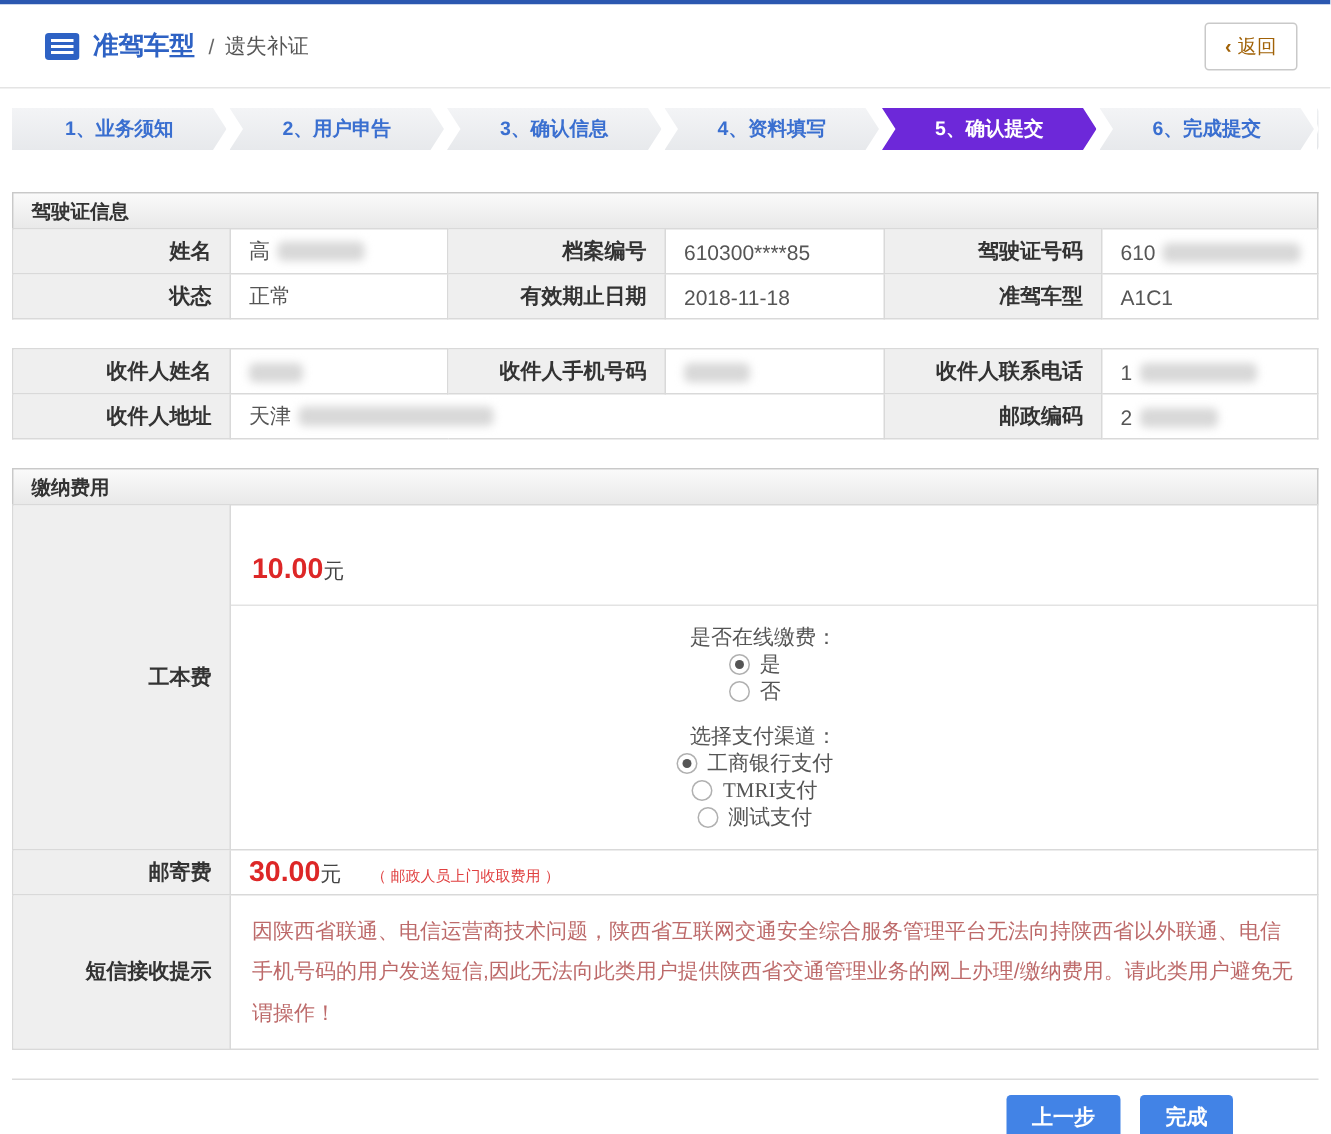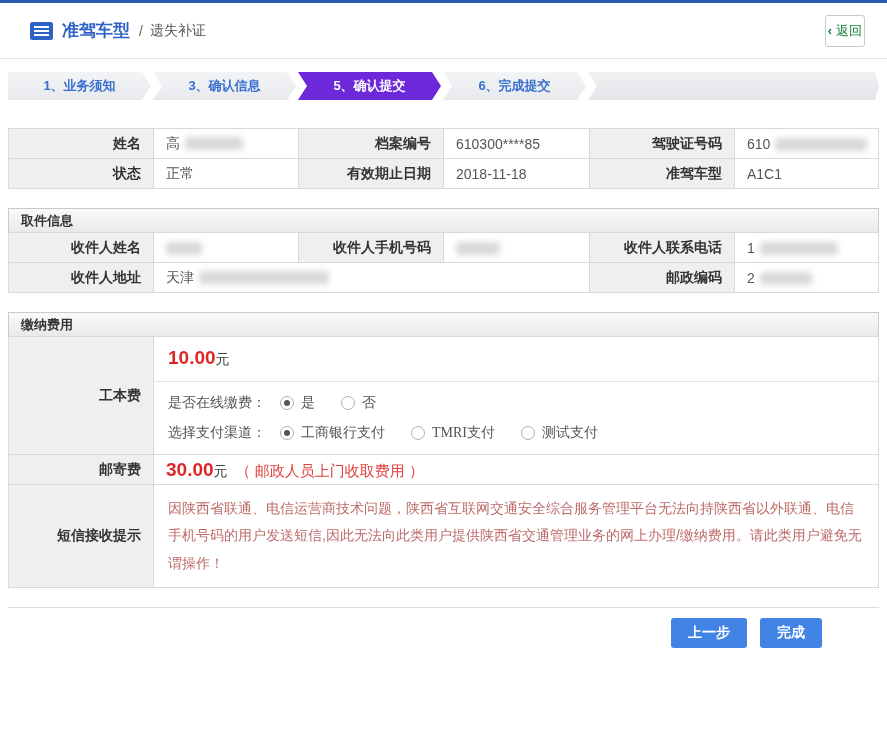--- a/index.html
+++ b/index.html
@@ -6,21 +6,21 @@
   html, body { width: 887px; height: 756px; overflow: hidden; }
   body { font-family: "Liberation Sans", "DejaVu Sans", sans-serif; background: #fff; color: #333; }
 
   .topbar { height: 3px; background: #2b58b0; }
 
   .header { height: 56px; display: flex; align-items: center; padding: 0 22px 0 30px; border-bottom: 1px solid #e4e4e4; background: #fff; }
   .hicon { width: 23px; height: 18px; flex: 0 0 auto; }
   .title { color: #2e62c4; font-size: 17px; font-weight: bold; margin-left: 9px; }
   .bc-sep { color: #666; font-size: 14px; margin: 0 7px 0 9px; }
   .subtitle { color: #555; font-size: 14px; }
-  .back-btn { margin-left: auto; background: #fff; border: 1px solid #c9c9c9; border-radius: 3px; padding: 6px 2px; font-size: 13px; color: #15803d; cursor: pointer; font-family: inherit; }
+  .back-btn { margin-left: auto; background: #fff; border: 1px solid #c9c9c9; border-radius: 3px; padding: 6px 13px; font-size: 13px; color: #a16207; cursor: pointer; font-family: inherit; }
   .back-btn .chev { font-weight: bold; margin-right: 4px; }
 
   .steps { display: flex; height: 28px; margin: 13px 8px 28px 8px; }
   .step { width: 143px; margin-right: 2px; display: flex; align-items: center; justify-content: center;
           font-size: 13px; font-weight: bold; color: #3a6fd0;
           background: linear-gradient(#f3f4f6, #e7e9ec);
           clip-path: polygon(0 0, calc(100% - 9px) 0, 100% 50%, calc(100% - 9px) 100%, 0 100%, 9px 50%); }
   .step.first { clip-path: polygon(0 0, calc(100% - 9px) 0, 100% 50%, calc(100% - 9px) 100%, 0 100%); }
   .step.active { background: #6d28d9; color: #fff; }
   .step-filler { flex: 1; margin-right: 0; width: auto;
@@ -31,27 +31,27 @@
   .sec-head { border: 1px solid #c9c9c9; border-bottom: none; background: linear-gradient(#fafafa, #e9e9e9);
               height: 24px; line-height: 23px; padding: 0 12px; font-size: 13px; font-weight: bold; color: #333; }
   table { width: 100%; border-collapse: collapse; table-layout: fixed; }
   td { border: 1px solid #d9d9d9; height: 30px; font-size: 14px; padding: 0 12px; overflow: hidden; white-space: nowrap; }
   td.lbl { background: #efefef; text-align: right; color: #333; font-weight: bold; }
   td.val { background: #fff; color: #555; text-align: left; }
 
   .redact { display: inline-block; height: 13px; border-radius: 4px; background: #d8d8d8; filter: blur(3px); vertical-align: middle; margin-left: 5px; }
 
   td.fee-cell { padding: 0; vertical-align: top; white-space: normal; }
-  .amount-line { padding: 10px 14px 12px 14px; }
+  .amount-line { padding: 32px 14px 12px 14px; }
   .amount { color: #dd2727; font-size: 19px; font-weight: bold; }
   .unit { color: #444; font-size: 14px; }
-  .fee-note { color: #e04040; font-size: 15px; margin-left: 8px; }
+  .fee-note { color: #e04040; font-size: 10px; margin-left: 20px; }
   .fee-divider { border-top: 1px solid #e3e3e3; }
   .pay-block { padding: 12px 14px; font-size: 14px; color: #555; }
-  .pay-line { display: flex; align-items: center; margin-bottom: 12px; }
+  .pay-line { display: flex; align-items: center; margin-bottom: 12px; flex-direction: column; }
   .pay-line:last-child { margin-bottom: 0; font-family: Liberation Serif, serif; }
   .pay-q { color: #555; margin-right: 14px; }
   .radio-opt { display: inline-flex; align-items: center; margin-right: 26px; cursor: pointer; }
   .radio { width: 14px; height: 14px; border: 1px solid #b0b0b0; border-radius: 50%; background: #fff; display: inline-block; position: relative; margin-right: 7px; flex: 0 0 auto; }
   .radio.checked::after { content: ''; position: absolute; left: 3px; top: 3px; width: 6px; height: 6px; border-radius: 50%; background: #555; }
 
   .captcha-input { width: 140px; height: 29px; border: 1px solid #c6c6c6; border-radius: 2px; padding: 0 6px; font-size: 14px; font-family: inherit; vertical-align: middle; }
   .captcha-btn { height: 29px; margin-left: 9px; padding: 0 14px; background: linear-gradient(#f7f7f7, #e9e9e9); border: 1px solid #b9b9b9; border-radius: 2px; font-size: 14px; font-weight: bold; color: #333; cursor: pointer; vertical-align: middle; font-family: inherit; }
 
   td.sms-cell { white-space: normal; padding: 10px 14px; }
@@ -76,27 +76,30 @@
       </svg>
   </span>
   <span class="title">准驾车型</span>
   <span class="bc-sep">/</span>
   <span class="subtitle">遗失补证</span>
   <button class="back-btn"><span class="chev">‹</span><span>返回</span></button>
 </div>
 
 <div class="steps">
   <div class="step first">1、业务须知</div>
+  <div class="step">2、用户申告</div>
   <div class="step">3、确认信息</div>
+  <div class="step">4、资料填写</div>
   <div class="step active">5、确认提交</div>
   <div class="step">6、完成提交</div>
   <div class="step step-filler"></div>
 </div>
 
 <div class="section">
+  <div class="sec-head">驾驶证信息</div>
   <table>
     <colgroup>
         <col style="width:145px">
         <col style="width:145px">
         <col style="width:145px">
         <col style="width:146px">
         <col style="width:145px">
         <col>
       </colgroup>
     <tbody>
@@ -114,21 +117,20 @@
       <td class="lbl">有效期止日期</td>
       <td class="val">2018-11-18</td>
       <td class="lbl">准驾车型</td>
       <td class="val">A1C1</td>
     </tr>
   </tbody>
     </table>
 </div>
 
 <div class="section">
-  <div class="sec-head">取件信息</div>
   <table>
     <colgroup>
         <col style="width:145px">
         <col style="width:145px">
         <col style="width:145px">
         <col style="width:146px">
         <col style="width:145px">
         <col>
       </colgroup>
     <tbody>

